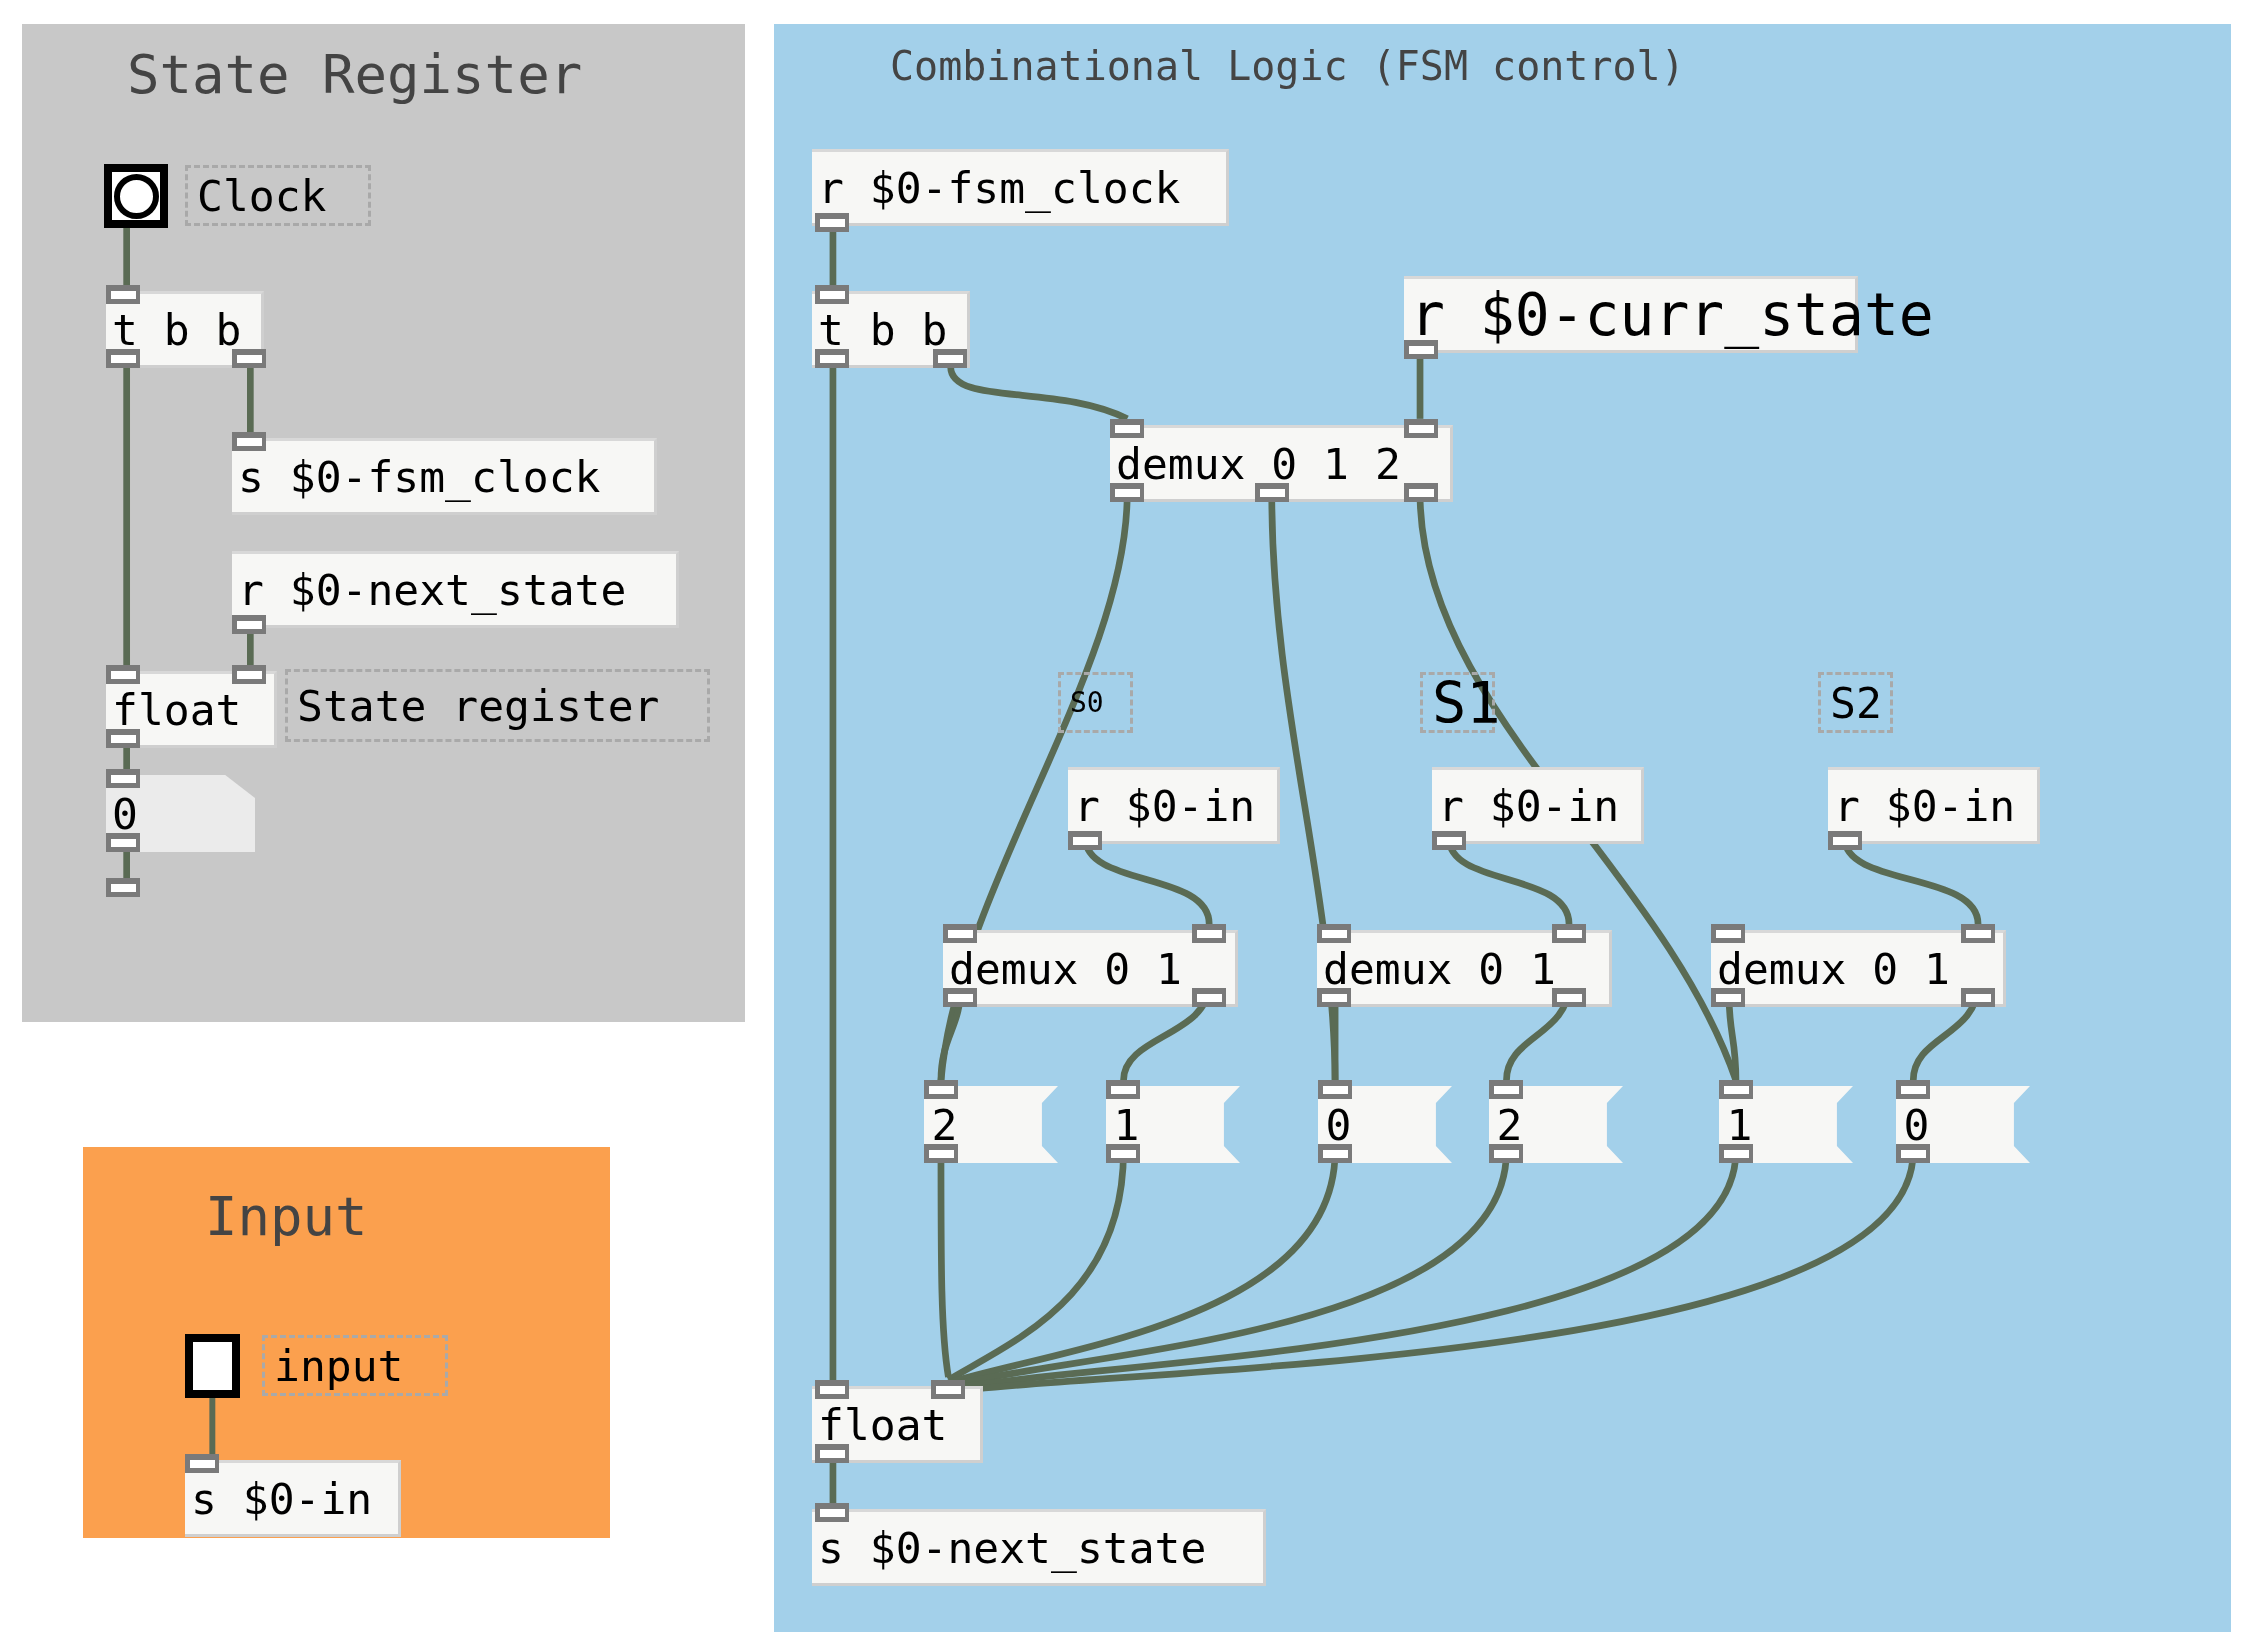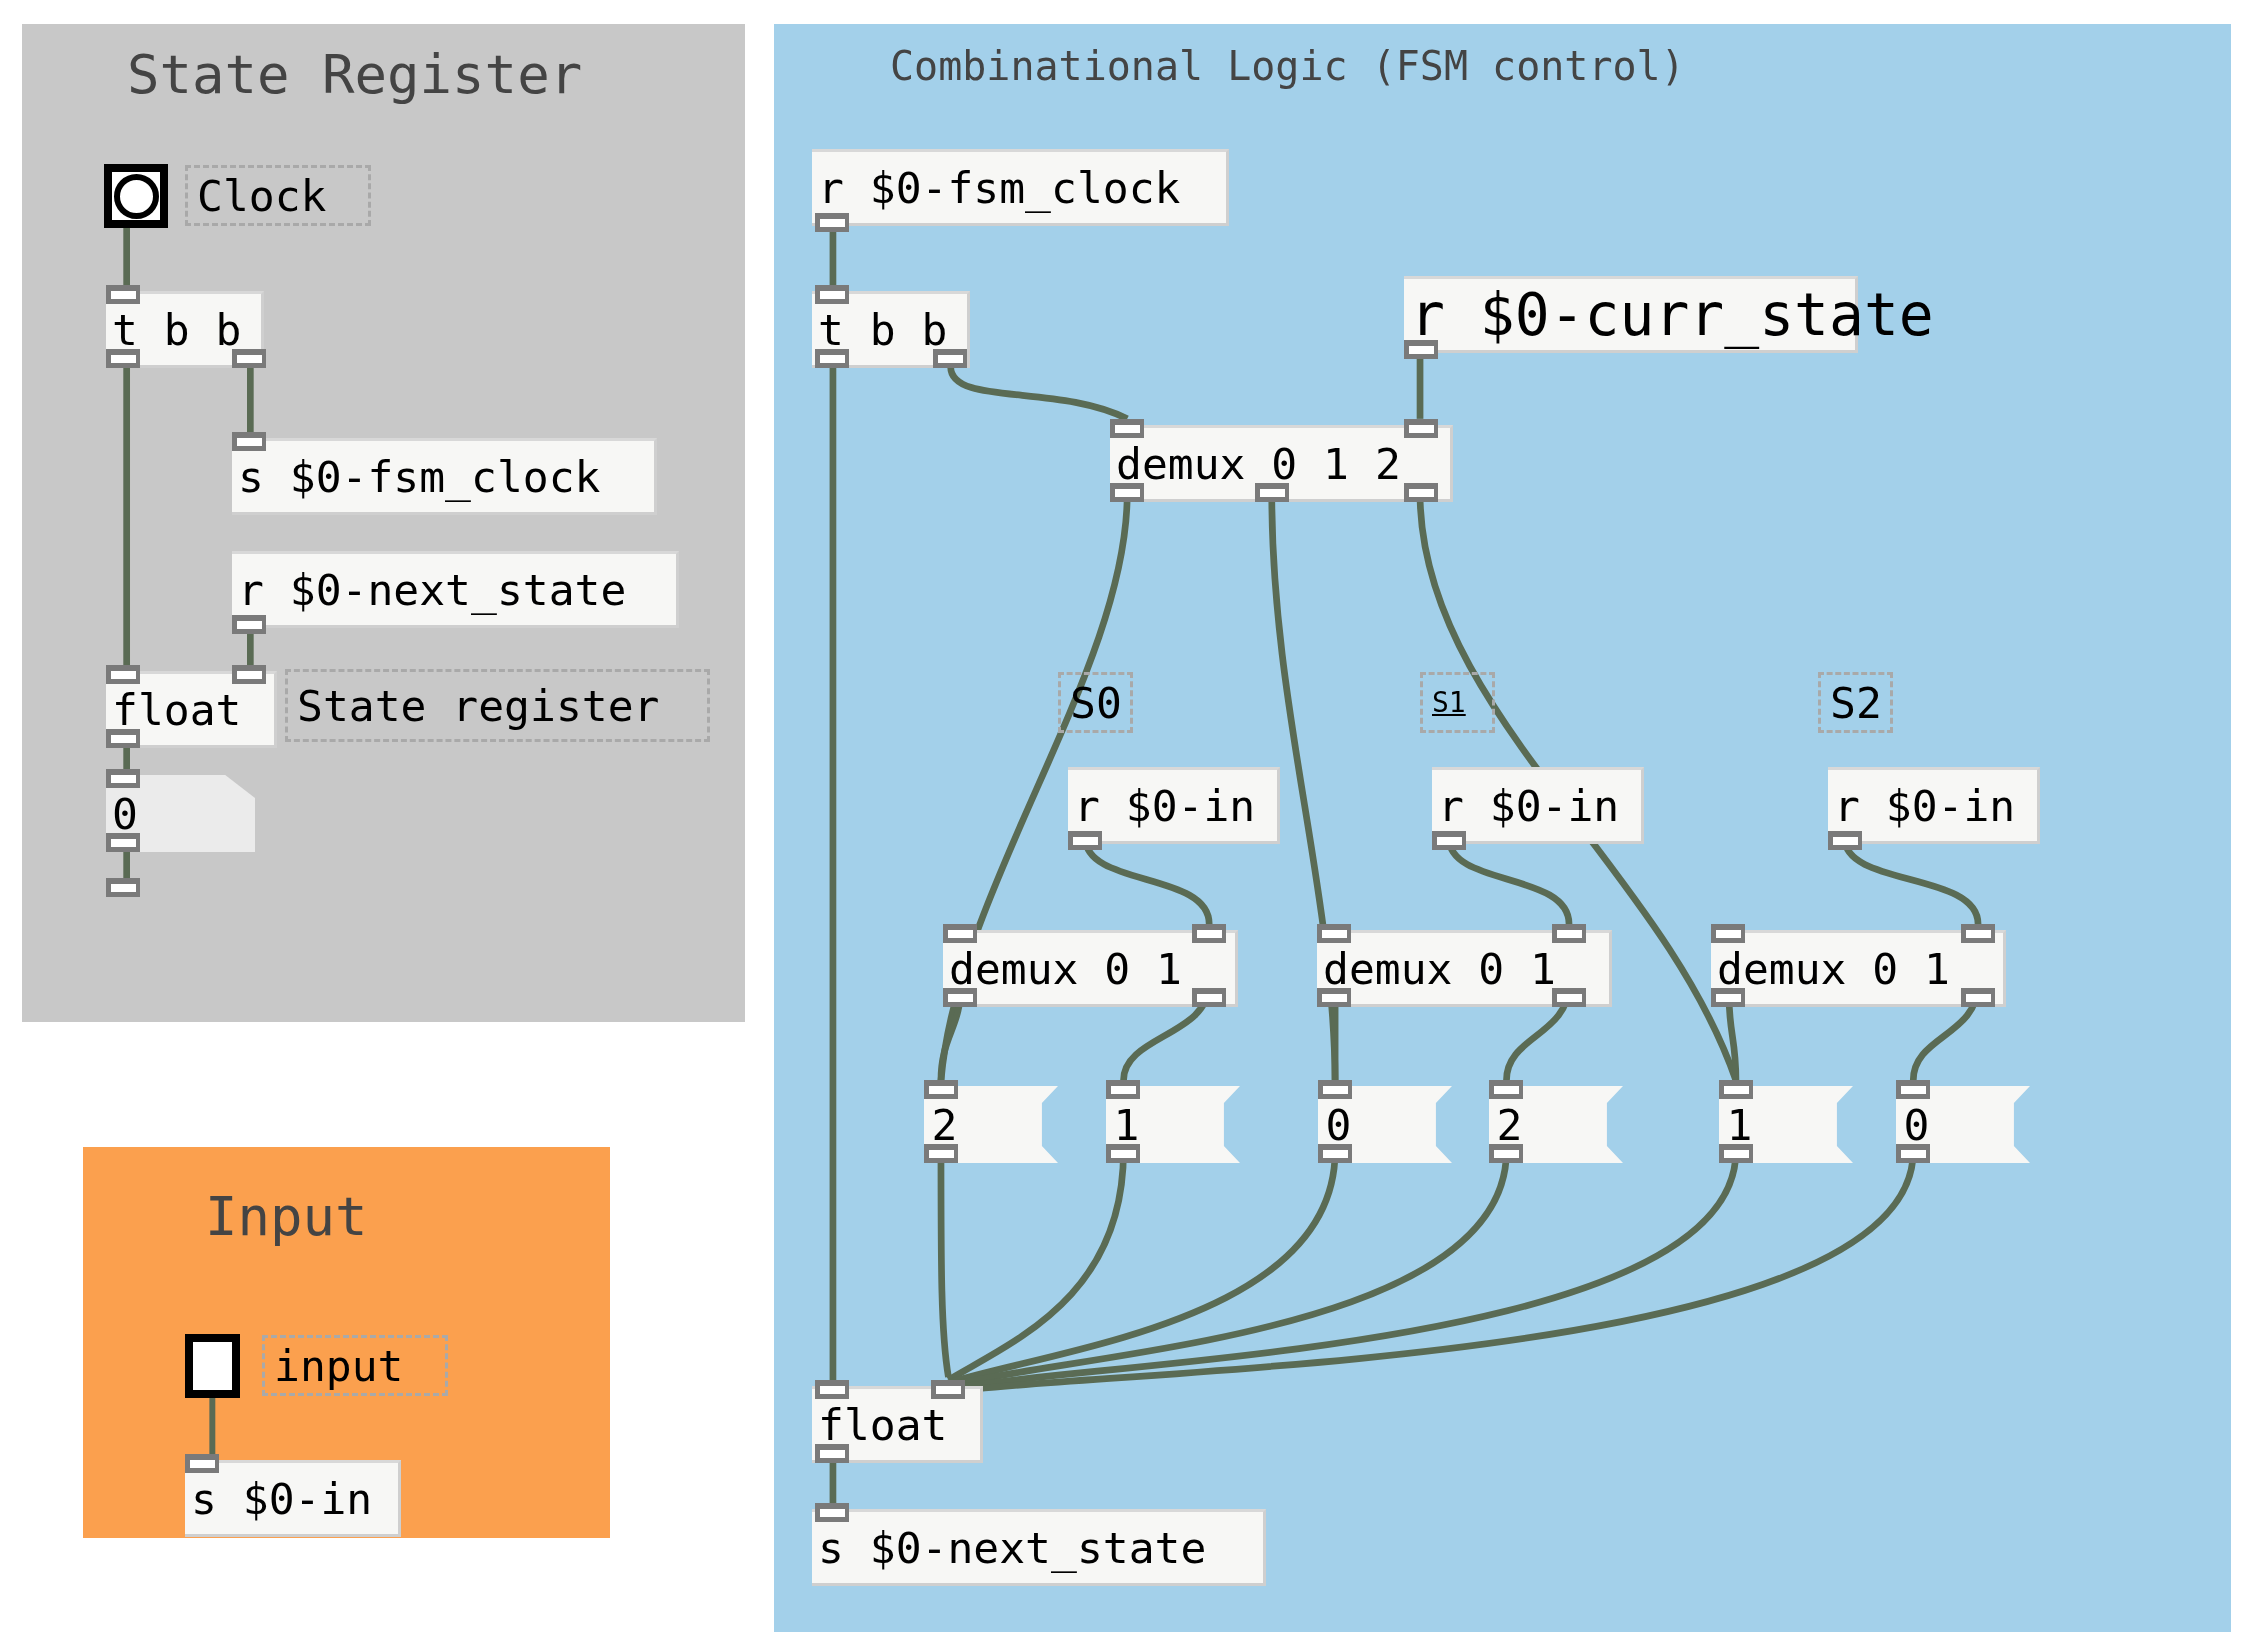--- a/index.html
+++ b/index.html
@@ -240,39 +240,39 @@
   <div class="iolet" style="left:1404px;top:340px;"></div>
 
   <div class="obj" style="left:1110px;top:425px;width:343px;height:77px;font-size:43px;">demux 0 1 2</div>
   <div class="iolet" style="left:1110px;top:419px;"></div>
   <div class="iolet" style="left:1404px;top:419px;"></div>
   <div class="iolet" style="left:1110px;top:483px;"></div>
   <div class="iolet" style="left:1255px;top:483px;"></div>
   <div class="iolet" style="left:1404px;top:483px;"></div>
 
 
-  <div class="comment" style="left:1058px;top:672px;width:75px;height:61px;font-size:43px;">S0</div>
+  <div class="comment" style="left:1058px;top:672px;width:75px;height:61px;font-size:28px;">S0</div>
   <div class="obj" style="left:1068px;top:767px;width:212px;height:77px;font-size:43px;">r $0-in</div>
   <div class="iolet" style="left:1068px;top:831px;"></div>
 
   <div class="obj" style="left:943px;top:930px;width:295px;height:77px;font-size:43px;">demux 0 1</div>
   <div class="iolet" style="left:943px;top:924px;"></div>
   <div class="iolet" style="left:1192px;top:924px;"></div>
   <div class="iolet" style="left:943px;top:988px;"></div>
   <div class="iolet" style="left:1192px;top:988px;"></div>
 
   <div class="msg" style="left:924px;top:1086px;width:134px;height:77px;font-size:43px;">2</div>
   <div class="iolet" style="left:924px;top:1080px;"></div>
   <div class="iolet" style="left:924px;top:1144px;"></div>
 
   <div class="msg" style="left:1106px;top:1086px;width:134px;height:77px;font-size:43px;">1</div>
   <div class="iolet" style="left:1106px;top:1080px;"></div>
   <div class="iolet" style="left:1106px;top:1144px;"></div>
 
-  <div class="comment" style="left:1420px;top:672px;width:75px;height:61px;font-size:28px;text-decoration:underline;">S1</div>
+  <div class="comment" style="left:1420px;top:672px;width:75px;height:61px;font-size:57px;">S1</div>
   <div class="obj" style="left:1432px;top:767px;width:212px;height:77px;font-size:43px;">r $0-in</div>
   <div class="iolet" style="left:1432px;top:831px;"></div>
 
   <div class="obj" style="left:1317px;top:930px;width:295px;height:77px;font-size:43px;">demux 0 1</div>
   <div class="iolet" style="left:1317px;top:924px;"></div>
   <div class="iolet" style="left:1552px;top:924px;"></div>
   <div class="iolet" style="left:1317px;top:988px;"></div>
   <div class="iolet" style="left:1552px;top:988px;"></div>
 
   <div class="msg" style="left:1318px;top:1086px;width:134px;height:77px;font-size:43px;">0</div>

